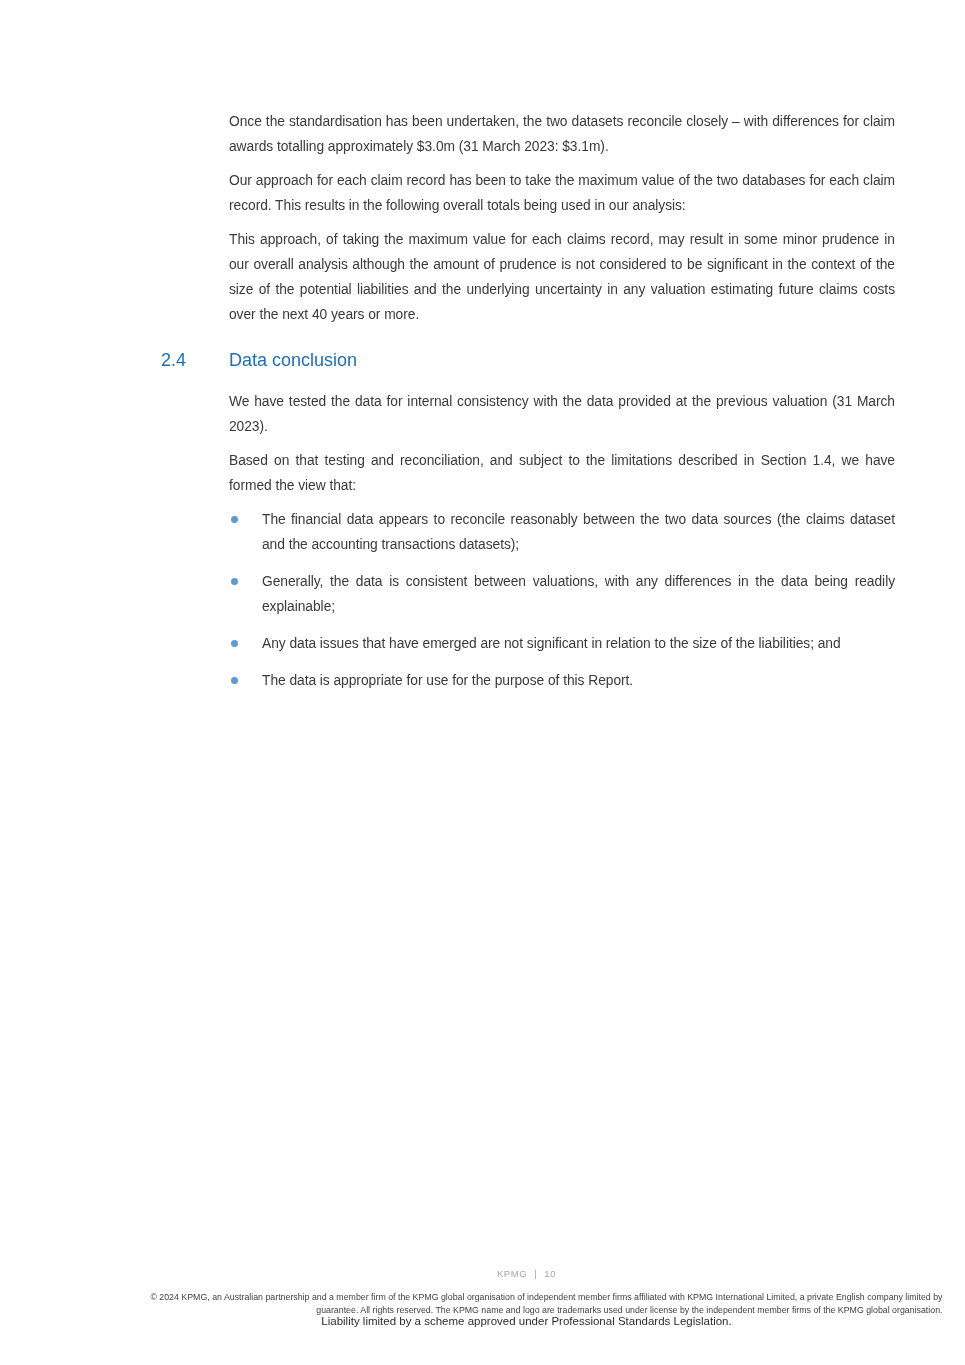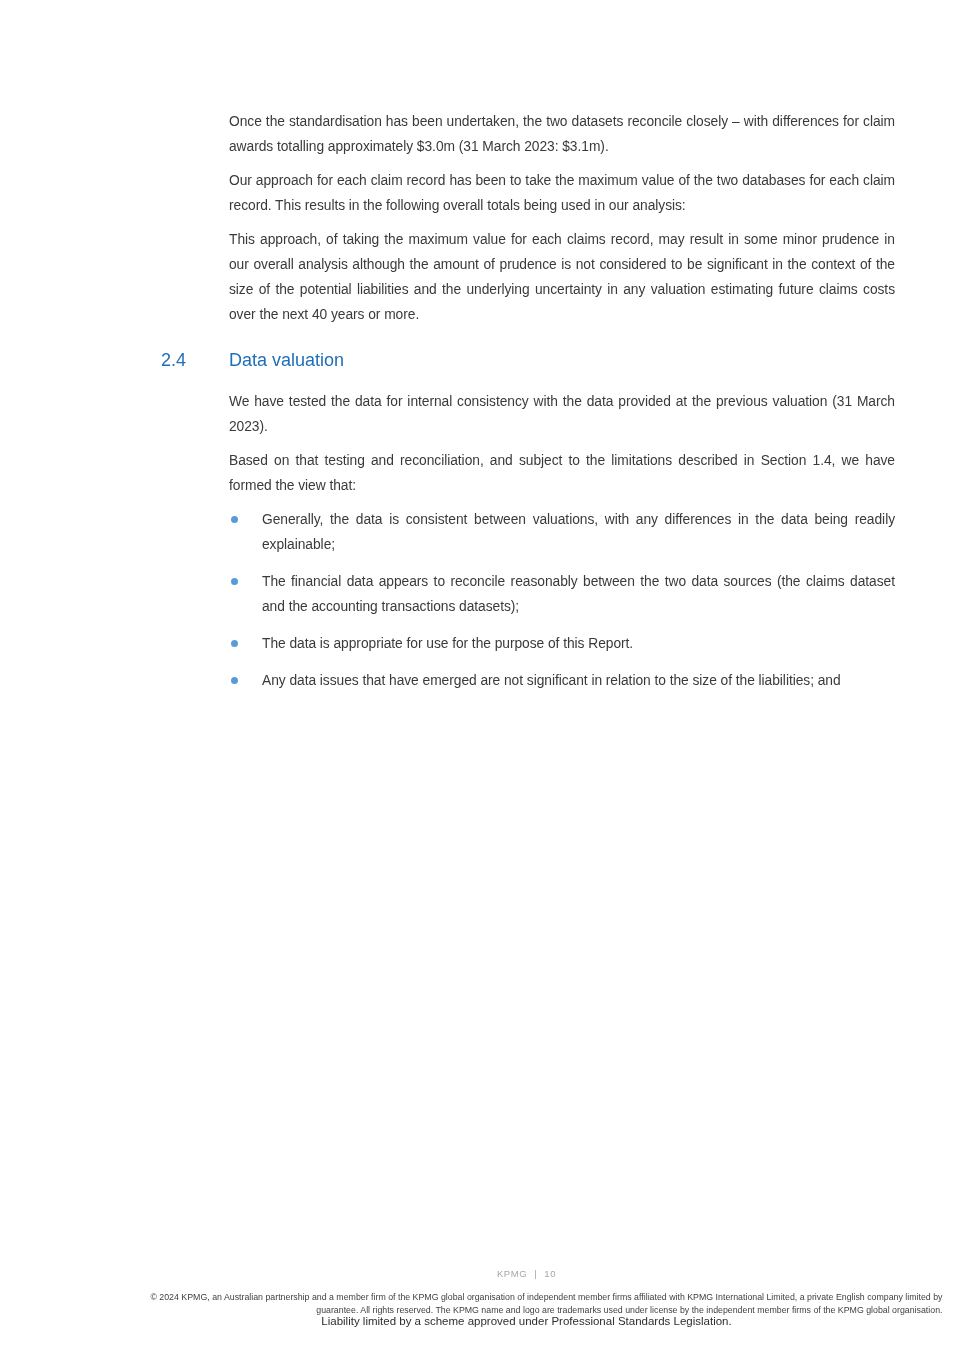--- a/index.html
+++ b/index.html
@@ -110,42 +110,42 @@
   <div class="content">
 
     <p class="body">Once the standardisation has been undertaken, the two datasets reconcile closely – with differences for claim awards totalling approximately $3.0m (31 March 2023: $3.1m).</p>
     <p class="body">Our approach for each claim record has been to take the maximum value of the two databases for each claim record. This results in the following overall totals being used in our analysis:</p>
 
 
     <p class="body">This approach, of taking the maximum value for each claims record, may result in some minor prudence in our overall analysis although the amount of prudence is not considered to be significant in the context of the size of the potential liabilities and the underlying uncertainty in any valuation estimating future claims costs over the next 40 years or more.</p>
 
     <div class="heading-row">
       <span class="sec-num">2.4</span>
-      <span class="sec-title">Data valuation</span>
+      <span class="sec-title">Data conclusion</span>
     </div>
 
     <p class="body">We have tested the data for internal consistency with the data provided at the previous valuation (31 March 2023).</p>
     <p class="body">Based on that testing and reconciliation, and subject to the limitations described in Section 1.4, we have formed the view that:</p>
 
     <ul class="bullets">
       <li class="bullet-item">
         <span class="dot"></span>
+        <span class="bullet-text">The financial data appears to reconcile reasonably between the two data sources (the claims dataset and the accounting transactions datasets);</span>
+      </li>
+      <li class="bullet-item">
+        <span class="dot"></span>
         <span class="bullet-text">Generally, the data is consistent between valuations, with any differences in the data being readily explainable;</span>
       </li>
       <li class="bullet-item">
         <span class="dot"></span>
-        <span class="bullet-text">The financial data appears to reconcile reasonably between the two data sources (the claims dataset and the accounting transactions datasets);</span>
+        <span class="bullet-text">Any data issues that have emerged are not significant in relation to the size of the liabilities; and</span>
       </li>
       <li class="bullet-item">
         <span class="dot"></span>
         <span class="bullet-text">The data is appropriate for use for the purpose of this Report.</span>
-      </li>
-      <li class="bullet-item">
-        <span class="dot"></span>
-        <span class="bullet-text">Any data issues that have emerged are not significant in relation to the size of the liabilities; and</span>
       </li>
     </ul>
 
   </div>
 
   <div class="pageno">
     <span>KPMG</span><span class="sep">|</span><span>10</span>
   </div>
   <p class="copyright">© 2024 KPMG, an Australian partnership and a member firm of the KPMG global organisation of independent member firms affiliated with KPMG International Limited, a private English company limited by guarantee. All rights reserved. The KPMG name and logo are trademarks used under license by the independent member firms of the KPMG global organisation.</p>
   <p class="liability">Liability limited by a scheme approved under Professional Standards Legislation.</p>

